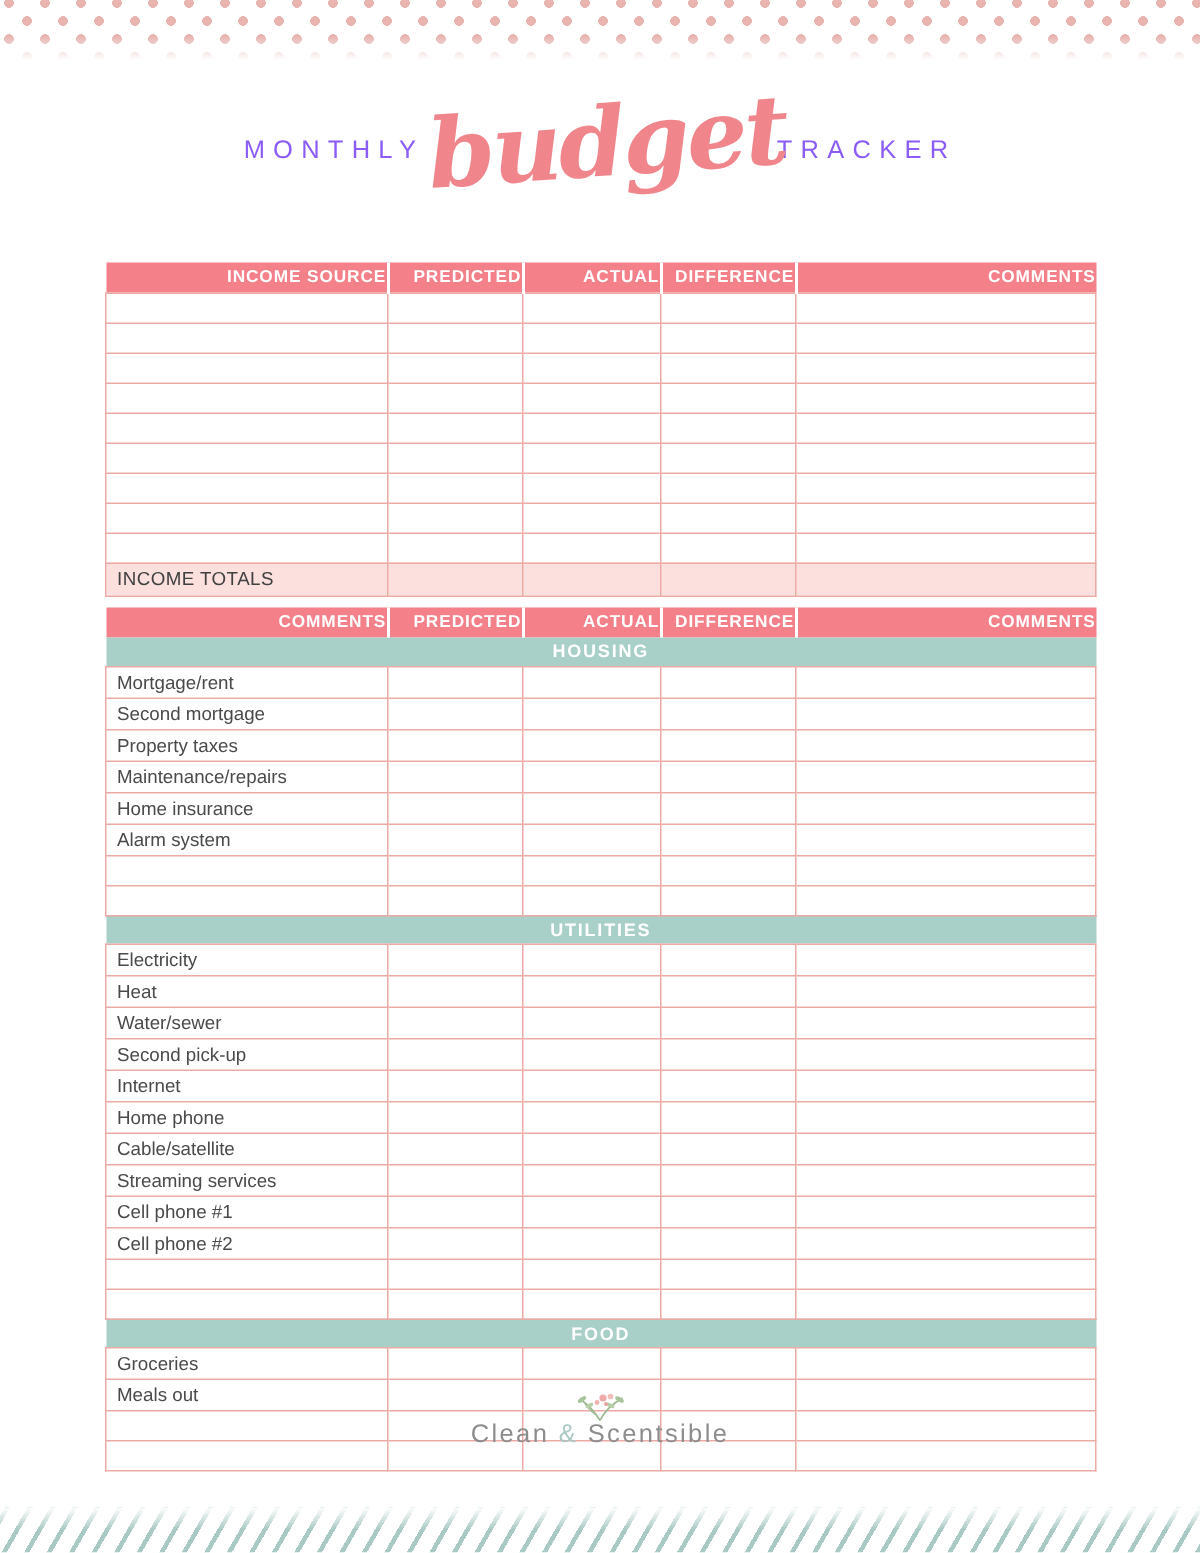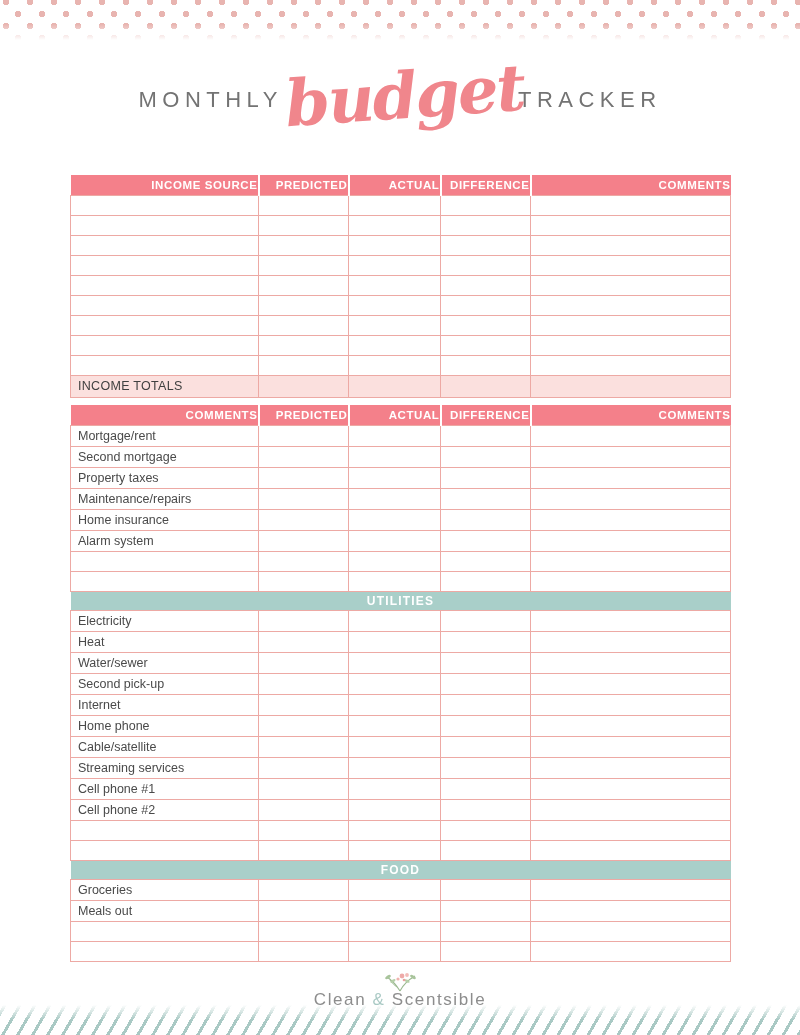--- a/index.html
+++ b/index.html
@@ -57,22 +57,22 @@
     position: absolute;
     top: 62px; left: 0;
     width: 800px;
     height: 72px;
     text-align: center;
     white-space: nowrap;
   }
   .title-word {
     display: inline-block;
     vertical-align: middle;
-    color: #737373;
-    font-size: 22px;
+    color: #8b5cf6;
+    font-size: 17px;
     letter-spacing: 5.5px;
     font-weight: 400;
     font-family: "Liberation Sans", sans-serif;
   }
   .title-script {
     display: inline-block;
     vertical-align: middle;
     color: #f0868c;
     font-family: "DejaVu Serif", serif;
     font-style: italic;
@@ -150,21 +150,21 @@
     font-size: 12.5px;
     font-weight: 400;
     letter-spacing: 0.3px;
     line-height: 21px;
   }
   td.total-cell.blank-cell { padding: 0; }
 
   
   .footer-logo {
     position: absolute;
-    left: 0; top: 972px;
+    left: 0; top: 928px;
     width: 800px;
     text-align: center;
   }
   .logo-sprig {
     display: block;
     margin: 0 auto -2px auto;
     width: 46px; height: 20px;
   }
   .logo-text {
     font-family: "Liberation Sans", sans-serif;
@@ -288,20 +288,23 @@
     <tr>
       <th class="hdr">COMMENTS</th>
       <th class="hdr">PREDICTED</th>
       <th class="hdr">ACTUAL</th>
       <th class="hdr">DIFFERENCE</th>
       <th class="hdr">COMMENTS</th>
     </tr>
   </thead>
   <tbody id="expense-body">
       <tr>
+        <td class="section-hdr" colspan="5">HOUSING</td>
+      </tr>
+      <tr>
         <td class="cell">Mortgage/rent</td>
         <td class="cell blank-cell"></td>
         <td class="cell blank-cell"></td>
         <td class="cell blank-cell"></td>
         <td class="cell blank-cell"></td>
       </tr>
       <tr>
         <td class="cell">Second mortgage</td>
         <td class="cell blank-cell"></td>
         <td class="cell blank-cell"></td>

